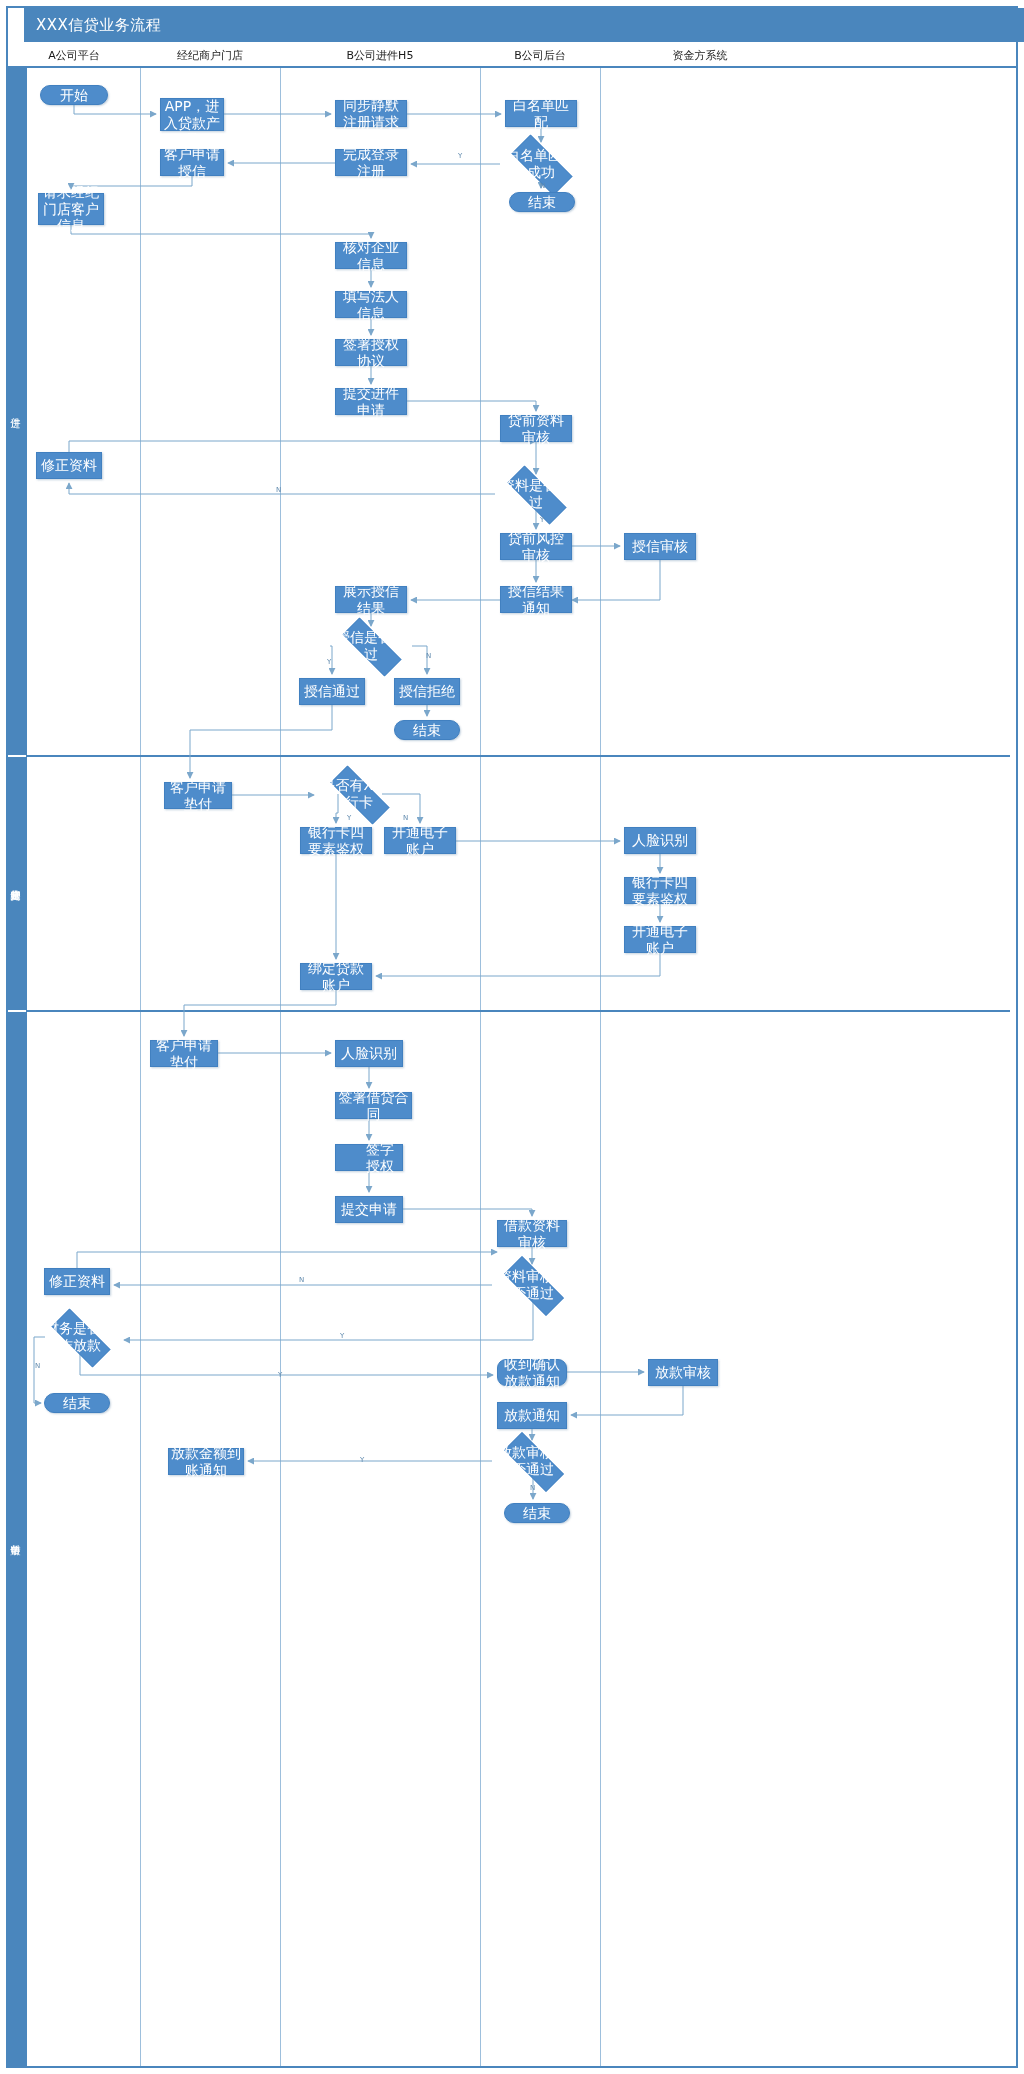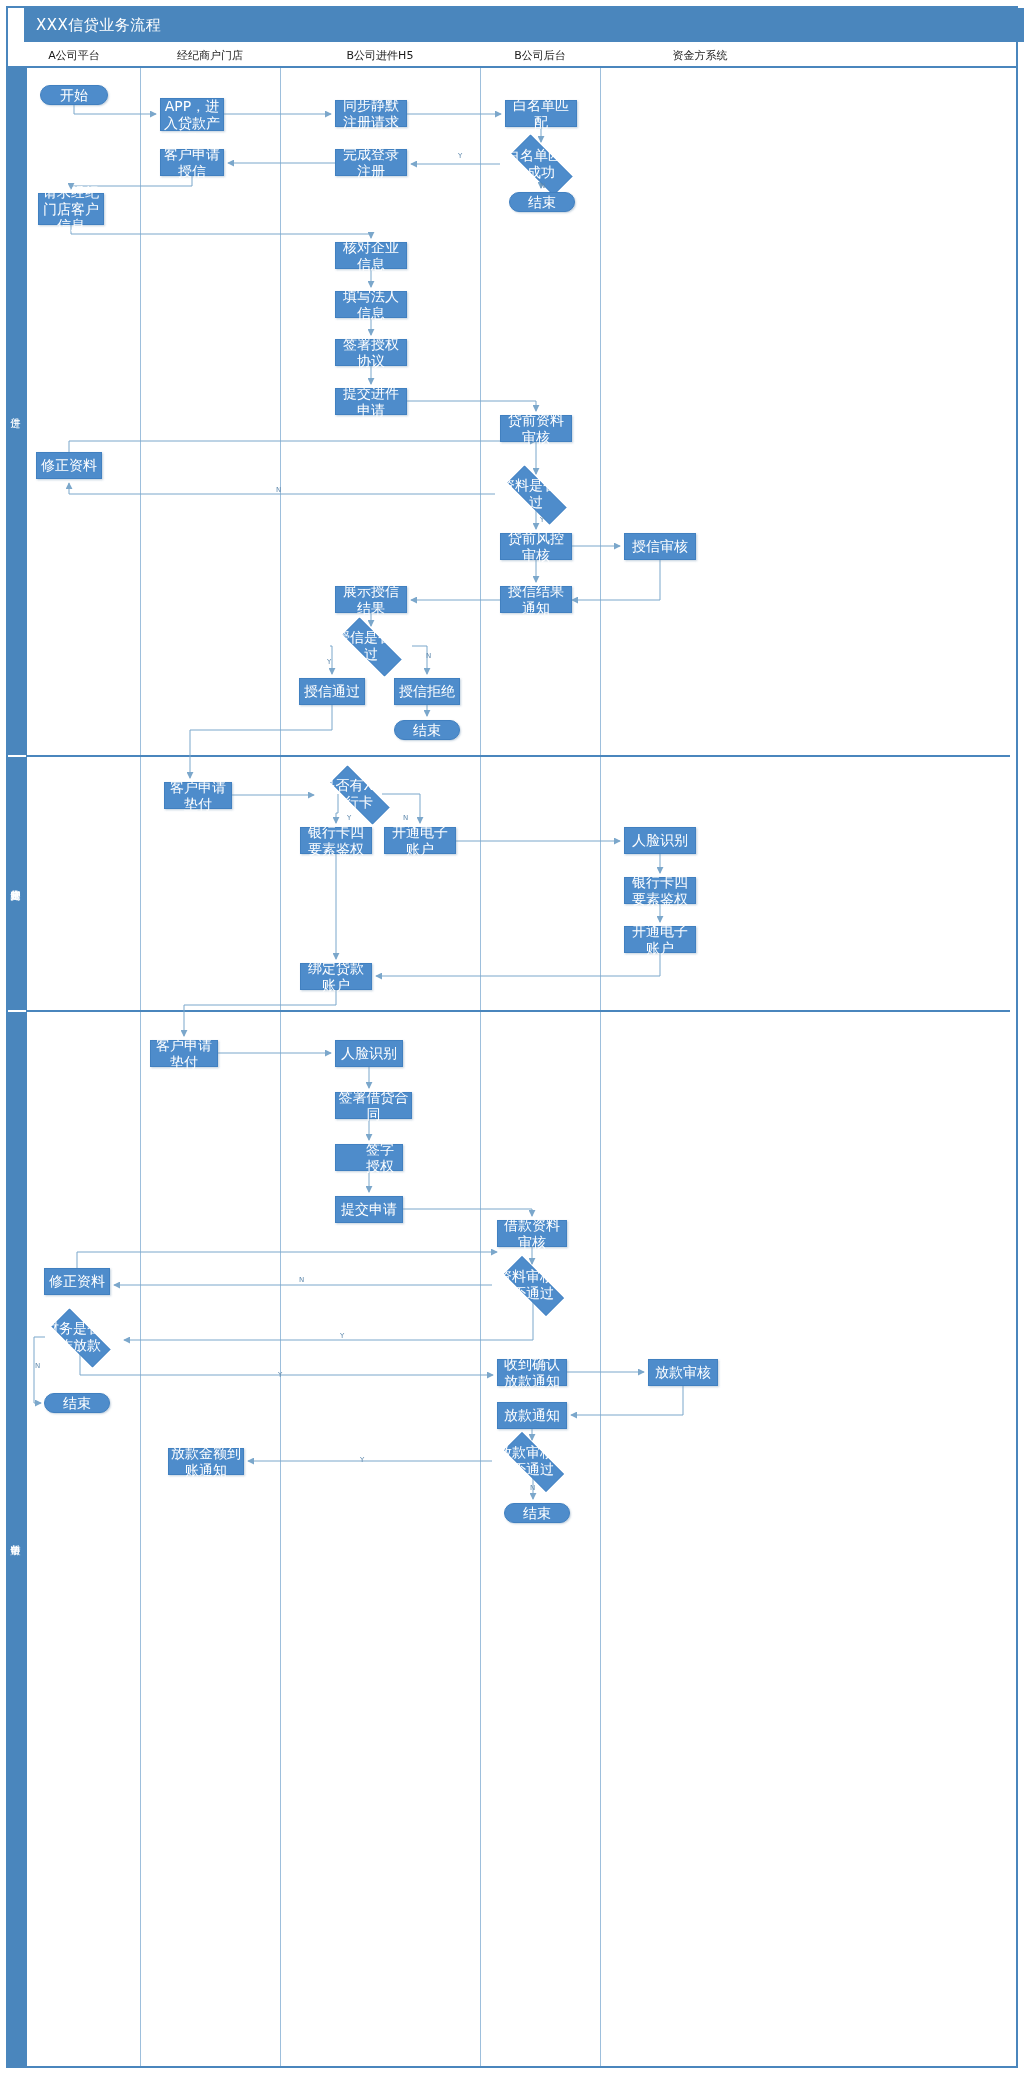--- a/index.html
+++ b/index.html
@@ -269,21 +269,21 @@
       <div class="node proc" style="left: 44px; top: 1268px; width: 66px; height: 27px;">
         <span>修正资料</span>
       </div>
       <div class="node dec" style="left: 40px; top: 1320px; width: 80px; height: 34px;">
         <div class="dshape"></div>
         <span class="dtxt">财务是否操作放款</span>
       </div>
       <div class="node term" style="left: 44px; top: 1393px; width: 66px; height: 20px;">
         <span>结束</span>
       </div>
-      <div class="node proc" style="left: 497px; top: 1359px; width: 70px; height: 27px;">
+      <div class="node proc" style="left: 497px; top: 1359px; width: 70px; height: 27px; border-radius: 9px;">
         <span>收到确认放款通知</span>
       </div>
       <div class="node proc" style="left: 648px; top: 1359px; width: 70px; height: 27px;">
         <span>放款审核</span>
       </div>
       <div class="node proc" style="left: 497px; top: 1402px; width: 70px; height: 27px;">
         <span>放款通知</span>
       </div>
       <div class="node dec" style="left: 492px; top: 1444px; width: 82px; height: 34px;">
         <div class="dshape"></div>

